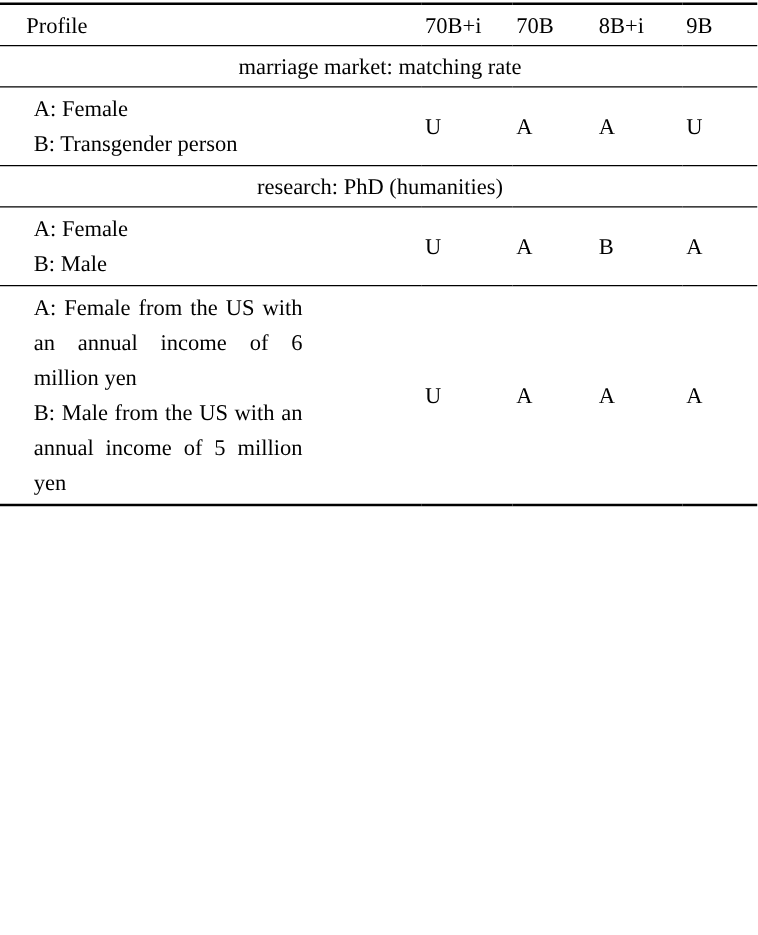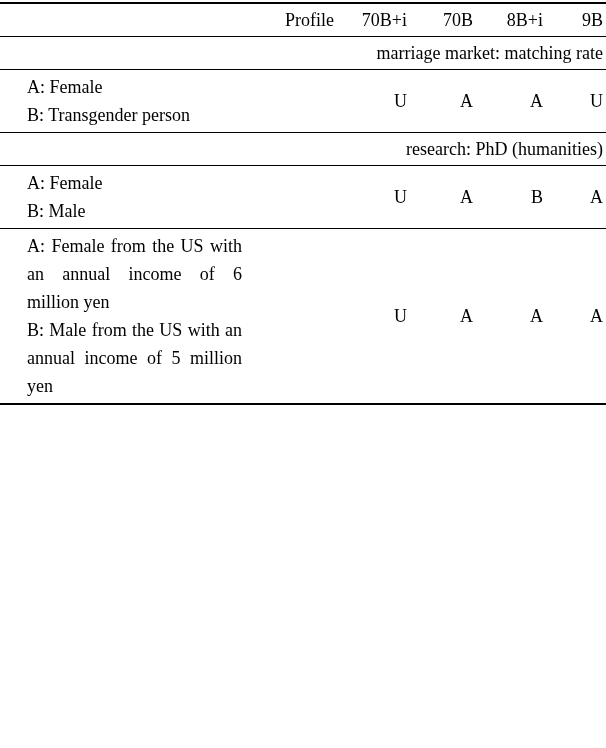--- a/index.html
+++ b/index.html
@@ -27,28 +27,28 @@
   }
   table.paper-table tr {
     border-bottom: 1px solid #000;
   }
   th, td {
     padding: 2px 3px;
     font-weight: normal;
     vertical-align: middle;
   }
   th.col-profile {
-    text-align: right;
+    text-align: left;
     padding-left: 21px;
   }
   th.col-val, td.val {
-    text-align: right;
+    text-align: left;
   }
   td.section-title {
-    text-align: right;
+    text-align: center;
     padding-left: 5px;
   }
   td.profile {
     padding-left: 27px;
     padding-top: 3px;
     padding-bottom: 3px;
   }
   .ptext {
     width: 215px;
     text-align: justify;

